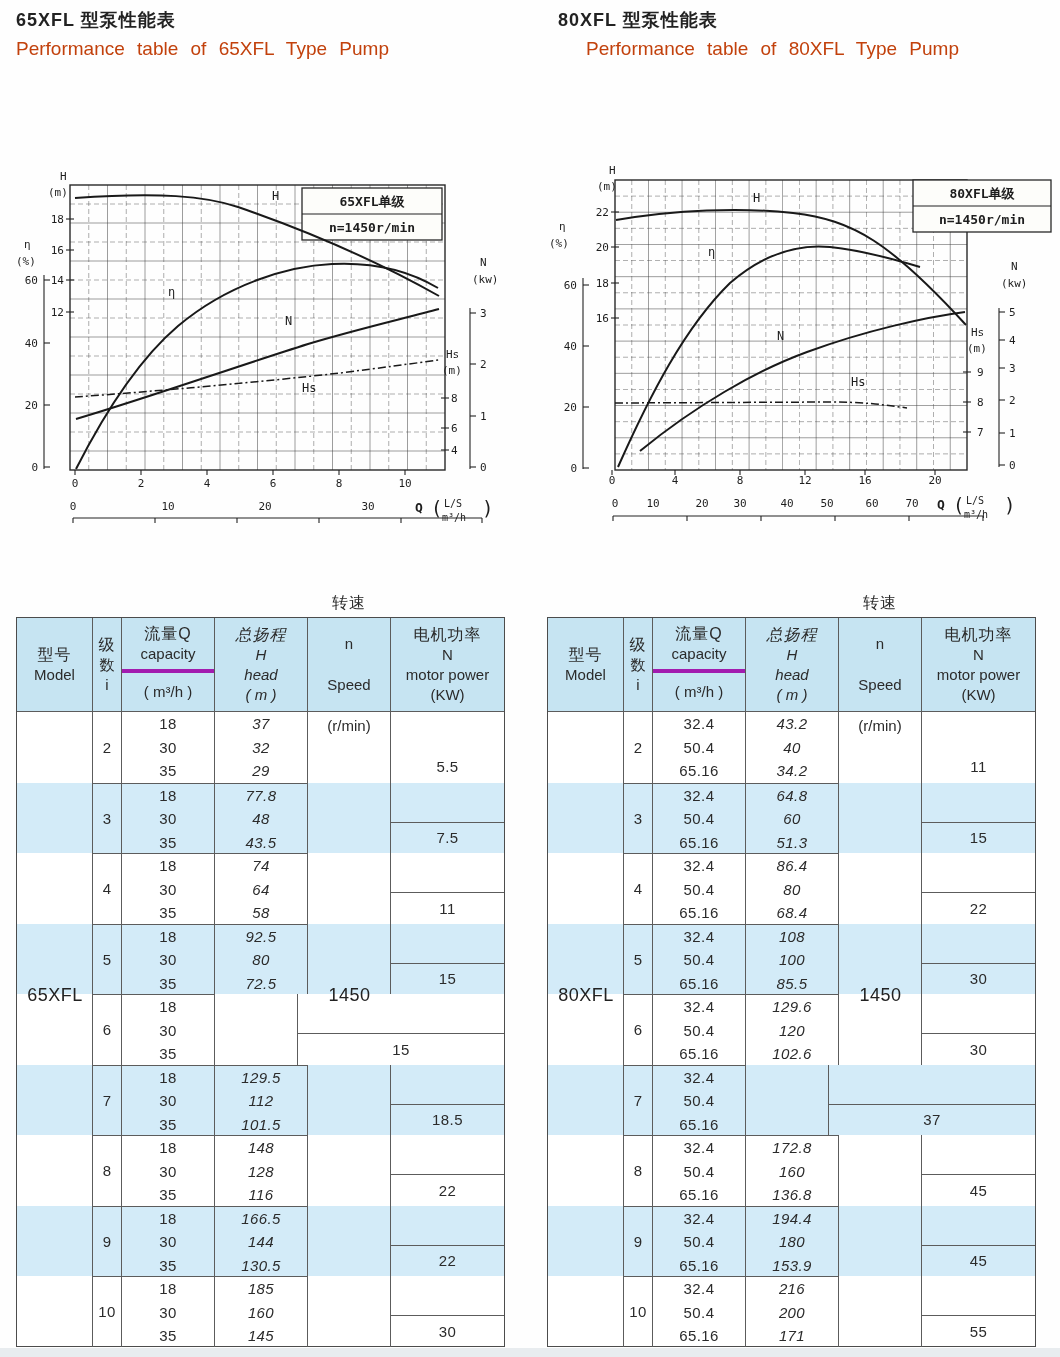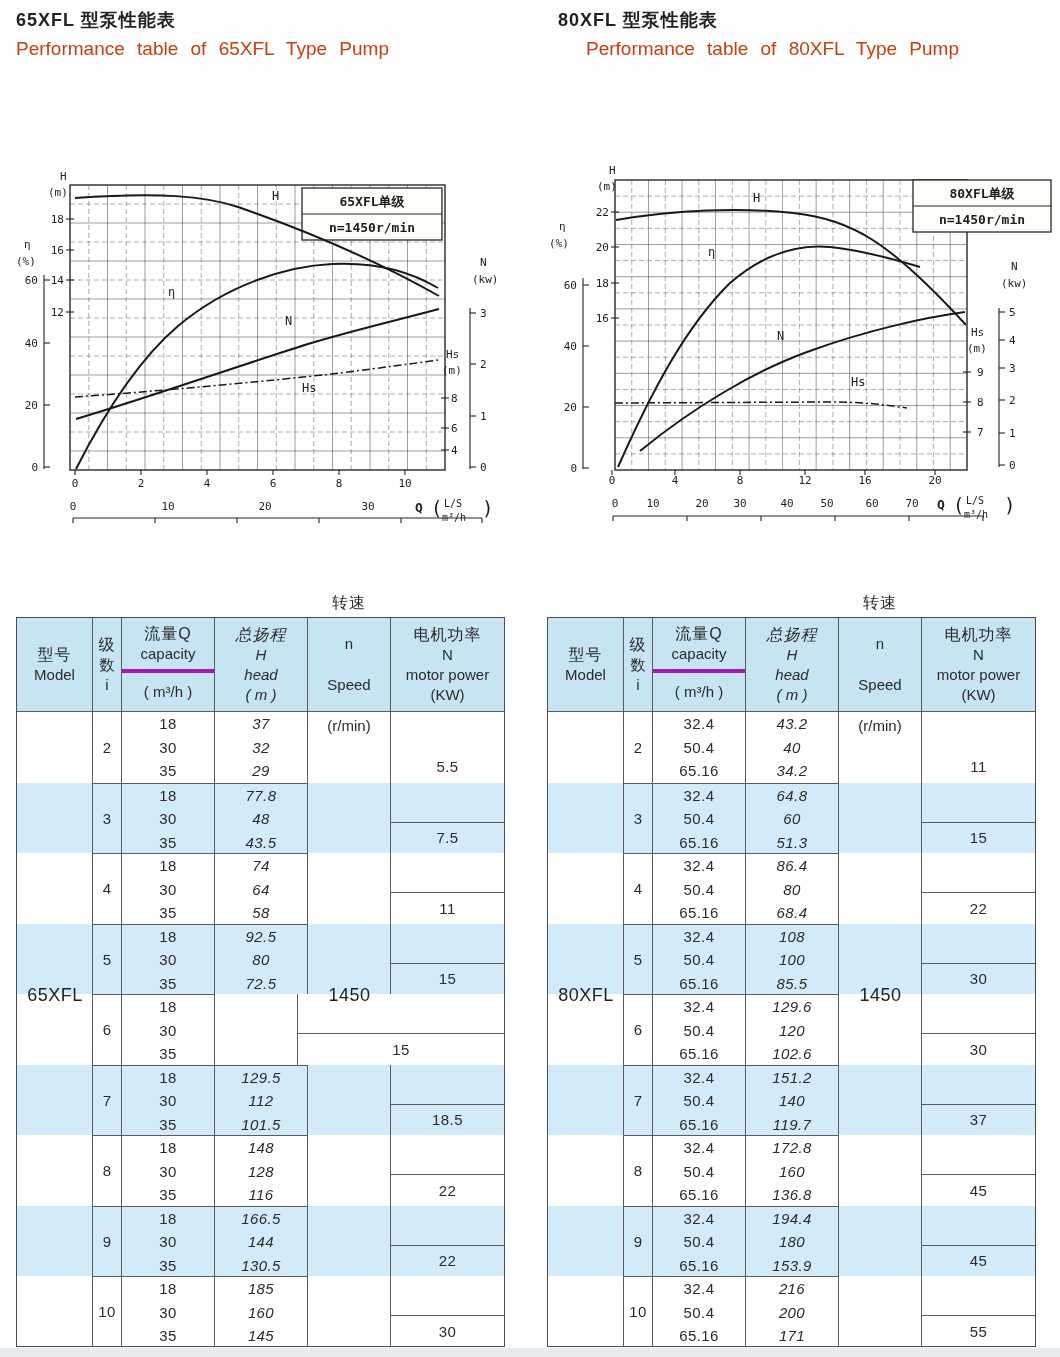--- a/index.html
+++ b/index.html
@@ -603,25 +603,20 @@
           <div class="c ctr w5">30</div>
         </div>
         <div class="grp blue">
           <div class="c nm w0"></div>
           <div class="c ctr w1">7</div>
           <div class="c w2">
             <div class="ln">32.4</div>
             <div class="ln">50.4</div>
             <div class="ln">65.16</div>
           </div>
-          <div class="c w3">
-            <div class="ln">151.2</div>
-            <div class="ln">140</div>
-            <div class="ln">119.7</div>
-          </div>
           <div class="c sp w4"></div>
           <div class="c ctr w5">37</div>
         </div>
         <div class="grp">
           <div class="c nm w0"></div>
           <div class="c ctr w1">8</div>
           <div class="c w2">
             <div class="ln">32.4</div>
             <div class="ln">50.4</div>
             <div class="ln">65.16</div>

